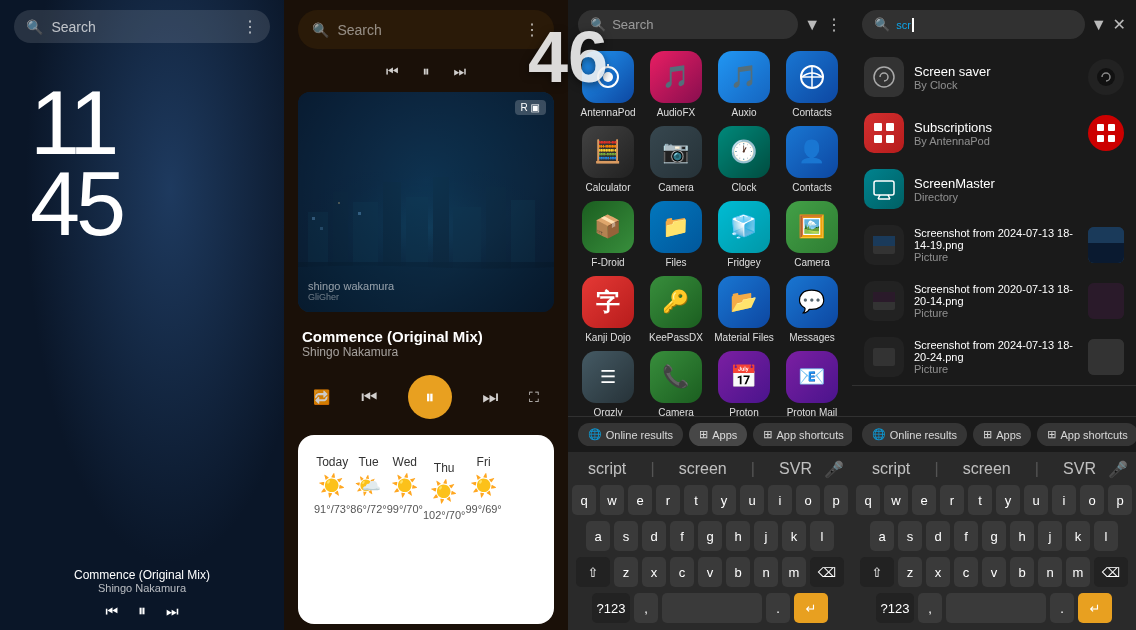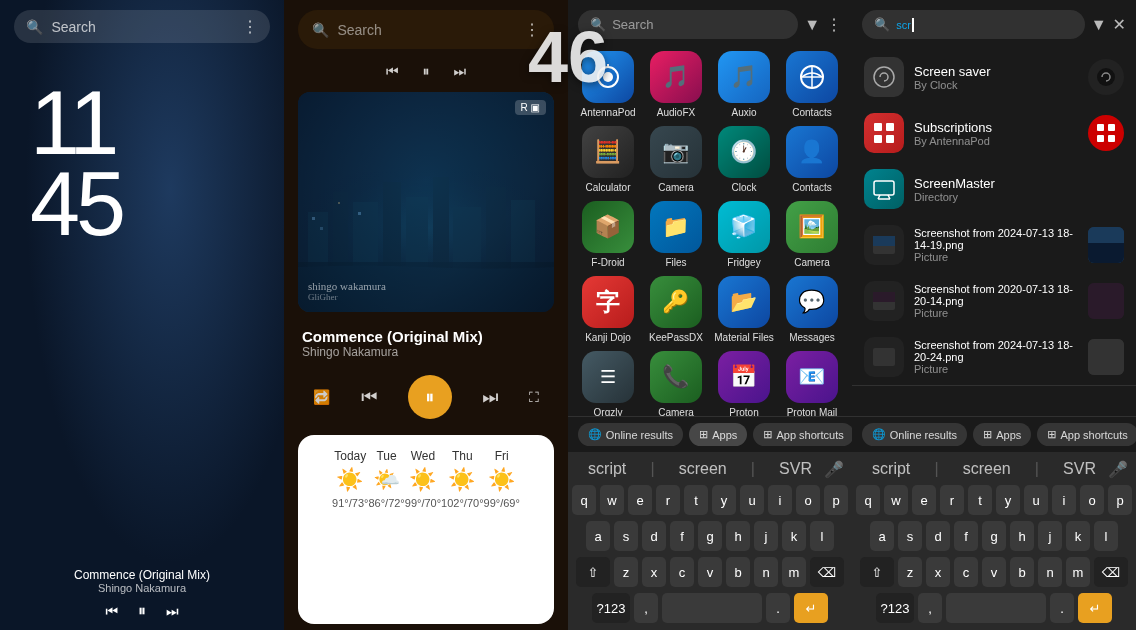--- a/index.html
+++ b/index.html
@@ -134,21 +134,20 @@
     .p2-album-overlay {
       position: absolute;
       top: 0; left: 0; right: 0; bottom: 0;
       background: radial-gradient(ellipse at 50% 40%, rgba(20,80,120,0.6) 0%, rgba(5,15,30,0.8) 100%);
     }
     .p2-album-text {
       position: relative;
       z-index: 1;
       color: rgba(255,255,255,0.8);
       font-size: 10px;
-      font-family: Liberation Serif, serif;
     }
     .p2-album-badge {
       position: absolute;
       top: 8px;
       right: 8px;
       background: rgba(255,255,255,0.2);
       border-radius: 4px;
       padding: 2px 6px;
       color: white;
       font-size: 10px;
@@ -180,21 +179,21 @@
     .p2-ctrl-icon.small { font-size: 14px; }
     .p2-weather-card {
       margin: 6px 14px;
       background: white;
       border-radius: 16px;
       padding: 14px 16px;
       flex: 1;
     }
     .p2-weather-row {
       display: flex;
-      justify-content: center;
+      justify-content: flex-start;
       align-items: center;
     }
     .p2-weather-day { font-size: 12px; color: #333; text-align: center; }
     .p2-weather-icon { font-size: 22px; text-align: center; margin: 4px 0; }
     .p2-weather-temp { font-size: 11px; color: #555; text-align: center; }
 
     
     .panel-3 {
       width: 284px;
       height: 630px;
@@ -534,21 +533,21 @@
         <div style="text-align:center;">
           <div class="p2-weather-day">Tue</div>
           <div class="p2-weather-icon">🌤️</div>
           <div class="p2-weather-temp">86°/72°</div>
         </div>
         <div style="text-align:center;">
           <div class="p2-weather-day">Wed</div>
           <div class="p2-weather-icon">☀️</div>
           <div class="p2-weather-temp">99°/70°</div>
         </div>
-        <div style="text-align:center;">
+        <div style="text-align:center;margin-top:12px;">
           <div class="p2-weather-day">Thu</div>
           <div class="p2-weather-icon">☀️</div>
           <div class="p2-weather-temp">102°/70°</div>
         </div>
         <div style="text-align:center;">
           <div class="p2-weather-day">Fri</div>
           <div class="p2-weather-icon">☀️</div>
           <div class="p2-weather-temp">99°/69°</div>
         </div>
       </div>

